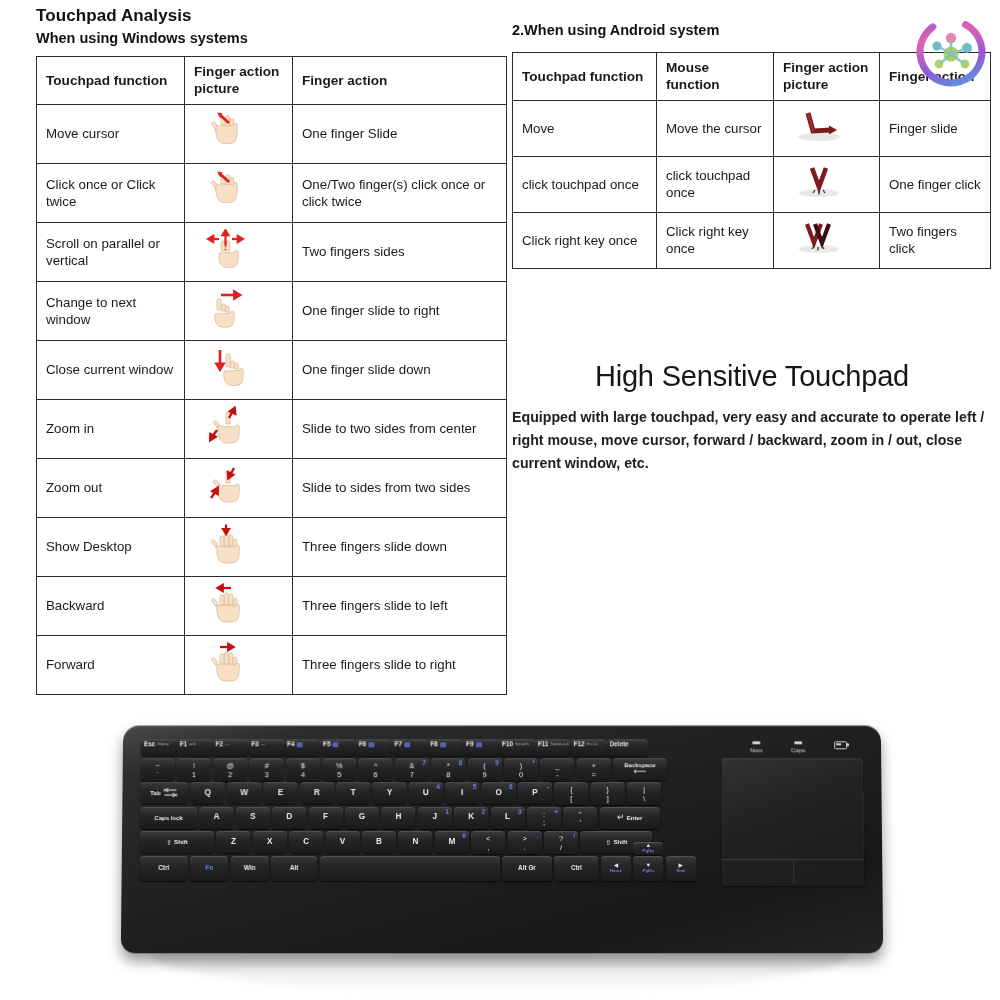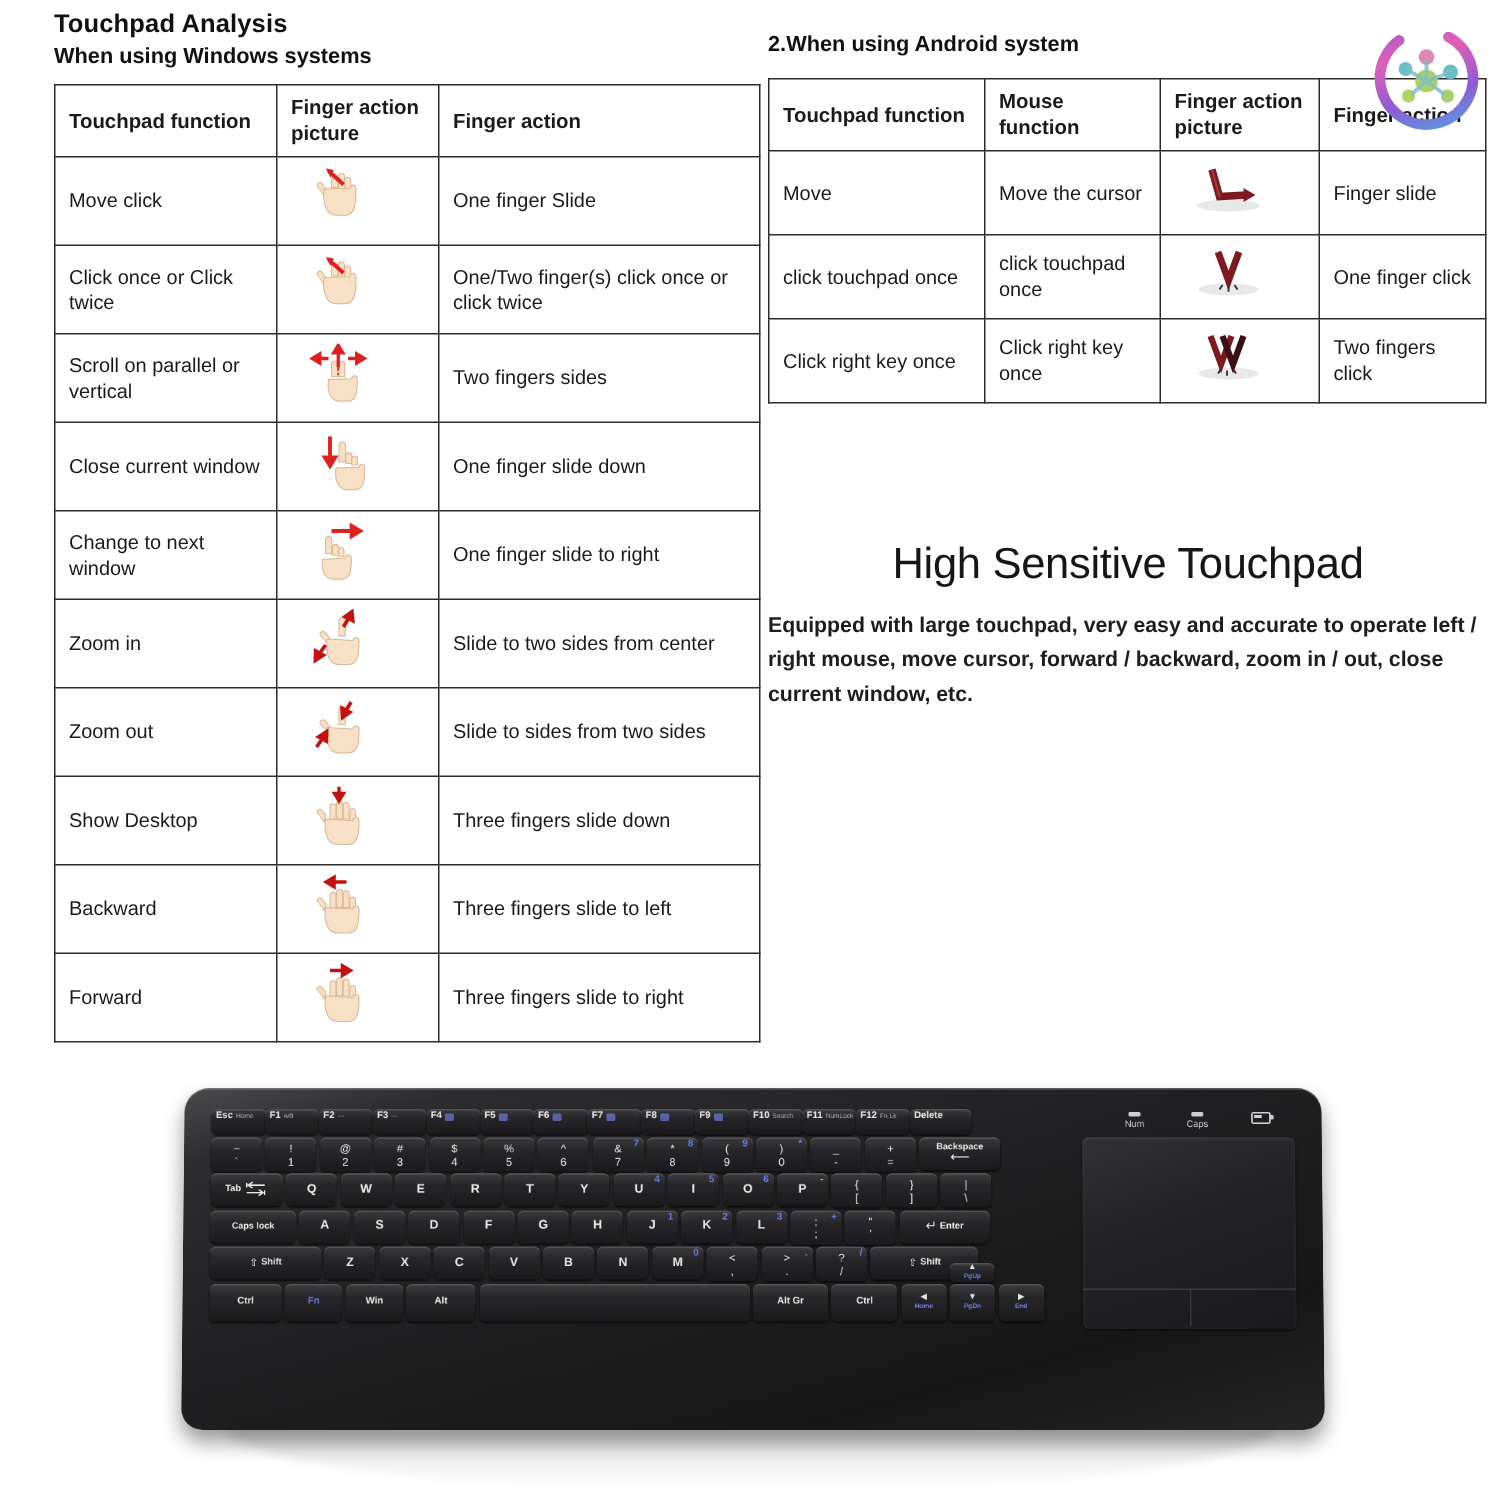--- a/index.html
+++ b/index.html
@@ -166,21 +166,21 @@
     <thead>
       <tr>
         <th>Touchpad function</th>
         <th>Finger action picture</th>
         <th>Finger action</th>
       </tr>
     </thead>
     <tbody>
 
       <tr>
-        <td>Move click</td>
+        <td>Move cursor</td>
         <td class="pic-cell">
           <span class="hand">
             <svg width="60" height="40" viewBox="0 0 60 40">
               <g fill="#f7e0c6" stroke="#d9b893" stroke-width="0.7">
                 <path d="M26 14 l0 -6 q0 -2.5 2.2 -2.5 q2.2 0 2.2 2.5 l0 6z"></path>
                 <path d="M30.5 15 l0 -8 q0 -2.4 2.1 -2.4 q2.1 0 2.1 2.4 l0 8z"></path>
                 <path d="M34.8 16 l0 -6.5 q0 -2.3 2 -2.3 q2 0 2 2.3 l0 6.5z"></path>
                 <path d="M22 22 q-3 -6 -5 -8 q-1.4 -1.6 0.2 -2.8 q1.6 -1.1 2.8 0.6 l3 4.2z"></path>
                 <path d="M21 15 q-1 7 1.5 13 q2 4.5 7 4.5 l5 0 q5 0 6.5 -4.5 q1.3 -4 1.3 -9.5 l0 -4 q0 -2.2 -2 -2.2 q-2 0 -2 2.2z"></path>
               </g>
@@ -232,59 +232,59 @@
                 <path d="M30.5 16 L30.5 21" fill="none" stroke-dasharray="2 2" stroke-width="1.4"></path>
               </g>
             </svg>
           </span>
         </td>
         <td>Two fingers sides</td>
       </tr>
 
 
       <tr>
+        <td>Change to next window</td>
+        <td class="pic-cell">
+          <span class="hand">
+            <svg width="60" height="40" viewBox="0 0 60 40">
+              <g fill="#f7e0c6" stroke="#d9b893" stroke-width="0.7">
+                <path d="M22 22 l0 -9 q0 -2.3 2.1 -2.3 q2.1 0 2.1 2.3 l0 9z"></path>
+                <path d="M26.6 23 l0 -5 q0 -2.1 2 -2.1 q2 0 2 2.1 l0 5z"></path>
+                <path d="M30.5 24 l0 -4 q0 -2 1.9 -2 q1.9 0 1.9 2 l0 4z"></path>
+                <path d="M20 26 q-1 6 1.5 10 q2 3.2 6.5 3.2 l4 0 q4.5 0 6 -3.2 q1.2 -3.2 1.2 -8 l0 -3 q0 -2 -1.9 -2 q-1.9 0 -1.9 2z"></path>
+              </g>
+              <g stroke="#e02020" stroke-width="2.6" fill="#e02020">
+                <path d="M26 7 L40 7" fill="none"></path>
+                <path d="M45 7 l-5.6 -3.4 l0 6.8z"></path>
+              </g>
+            </svg>
+          </span>
+        </td>
+        <td>One finger slide to right</td>
+      </tr>
+
+      <tr>
         <td>Close current window</td>
         <td class="pic-cell">
           <span class="hand">
             <svg width="60" height="40" viewBox="0 0 60 40">
               <g fill="#f7e0c6" stroke="#d9b893" stroke-width="0.7">
                 <path d="M31 20 l0 -11 q0 -2.4 2.2 -2.4 q2.2 0 2.2 2.4 l0 11z"></path>
                 <path d="M35.6 21 l0 -5 q0 -2.1 2 -2.1 q2 0 2 2.1 l0 5z"></path>
                 <path d="M39.5 22 l0 -4 q0 -2 1.9 -2 q1.9 0 1.9 2 l0 4z"></path>
                 <path d="M29 24 q-1 7 1.5 11 q2 3.5 6.5 3.5 l4 0 q4.5 0 6 -3.5 q1.2 -3.5 1.2 -8.5 l0 -3 q0 -2 -1.9 -2 q-1.9 0 -1.9 2z"></path>
               </g>
               <g stroke="#e02020" stroke-width="2.6" fill="#e02020">
                 <path d="M25 3 L25 18" fill="none"></path>
                 <path d="M25 22.5 l-3.4 -5.6 l6.8 0z"></path>
               </g>
             </svg>
           </span>
         </td>
         <td>One finger slide down</td>
-      </tr>
-
-      <tr>
-        <td>Change to next window</td>
-        <td class="pic-cell">
-          <span class="hand">
-            <svg width="60" height="40" viewBox="0 0 60 40">
-              <g fill="#f7e0c6" stroke="#d9b893" stroke-width="0.7">
-                <path d="M22 22 l0 -9 q0 -2.3 2.1 -2.3 q2.1 0 2.1 2.3 l0 9z"></path>
-                <path d="M26.6 23 l0 -5 q0 -2.1 2 -2.1 q2 0 2 2.1 l0 5z"></path>
-                <path d="M30.5 24 l0 -4 q0 -2 1.9 -2 q1.9 0 1.9 2 l0 4z"></path>
-                <path d="M20 26 q-1 6 1.5 10 q2 3.2 6.5 3.2 l4 0 q4.5 0 6 -3.2 q1.2 -3.2 1.2 -8 l0 -3 q0 -2 -1.9 -2 q-1.9 0 -1.9 2z"></path>
-              </g>
-              <g stroke="#e02020" stroke-width="2.6" fill="#e02020">
-                <path d="M26 7 L40 7" fill="none"></path>
-                <path d="M45 7 l-5.6 -3.4 l0 6.8z"></path>
-              </g>
-            </svg>
-          </span>
-        </td>
-        <td>One finger slide to right</td>
       </tr>
 
       <tr>
         <td>Zoom in</td>
         <td class="pic-cell">
           <span class="hand">
             <svg width="60" height="44" viewBox="0 0 60 44">
               <g fill="#f7e0c6" stroke="#d9b893" stroke-width="0.7">
                 <path d="M31 18 l0 -10 q0 -2.3 2.1 -2.3 q2.1 0 2.1 2.3 l0 10z"></path>
                 <path d="M24 24 q-3 -4 -5 -6 q-1.5 -1.5 0.2 -2.7 q1.6 -1 2.8 0.6 l3 3.8z"></path>

